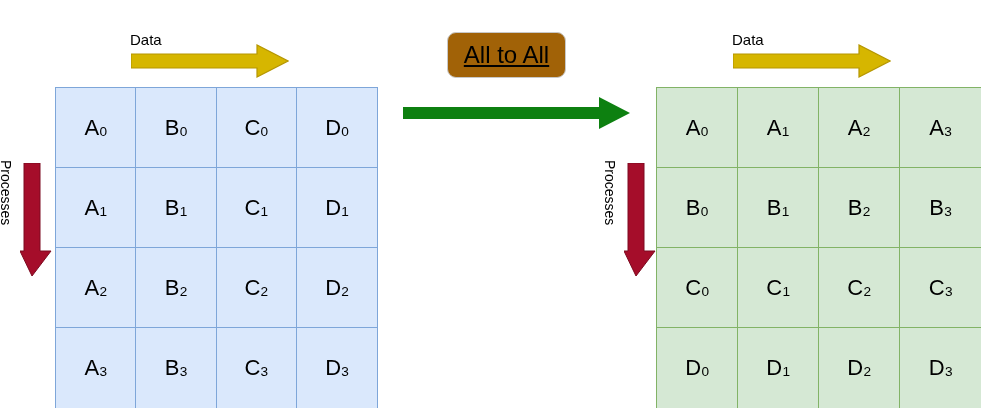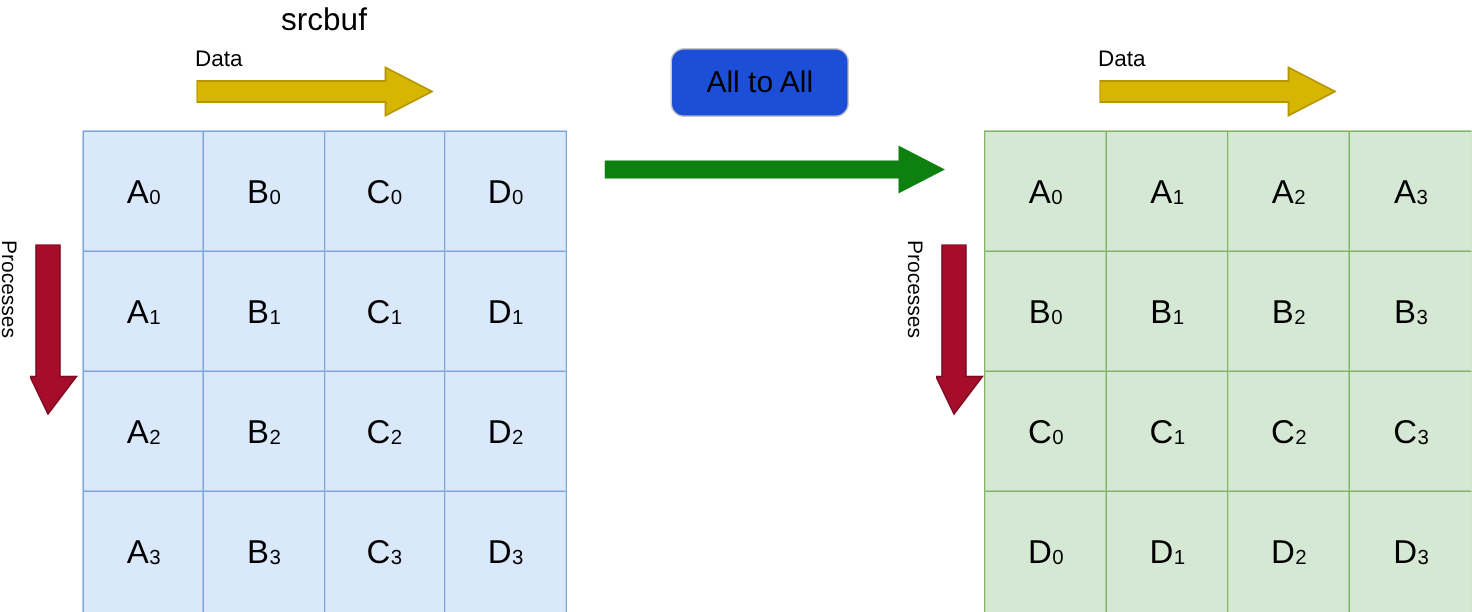--- a/index.html
+++ b/index.html
@@ -57,27 +57,28 @@
 
   
   #all-to-all-box {
     position: absolute;
     left: 447px;
     top: 32px;
     width: 119px;
     height: 46px;
     border: 1px solid #c8c8c8;
     border-radius: 9px;
-    background: #1d4ed8;
+    background: #a16207;
     display: flex;
     align-items: center;
     justify-content: center;
-    font-size: 20px;
+    font-size: 24px;
     color: #000000;
     box-sizing: border-box;
+    text-decoration: underline;
   }
 
   
   .proc-arrow { position: absolute; }
   #src-proc-arrow  { left: 20px;  top: 163px; }
   #recv-proc-arrow { left: 624px; top: 163px; }
 
   
   .proc-label {
     position: absolute;
@@ -146,21 +147,20 @@
     background: #d5e8d4;
   }
   #recvbuf-grid .cell:nth-child(4n) { border-right: none; }
   #recvbuf-grid .cell:nth-child(n+13) { border-bottom: none; }
 </style>
 </head>
 <body>
 
 <div class="stage">
 
-  <div class="buf-title" id="srcbuf-title">srcbuf</div>
 
 
   <div class="data-label" id="src-data-label">Data</div>
 
   <div class="data-arrow" id="src-data-arrow">
     <svg width="158" height="34" viewBox="0 0 158 34">
       <polygon points="0,10 126,10 126,1 157,17 126,33 126,24 0,24" fill="#d6b600" stroke="#b59600" stroke-width="1.2"></polygon>
     </svg>
   </div>
 

